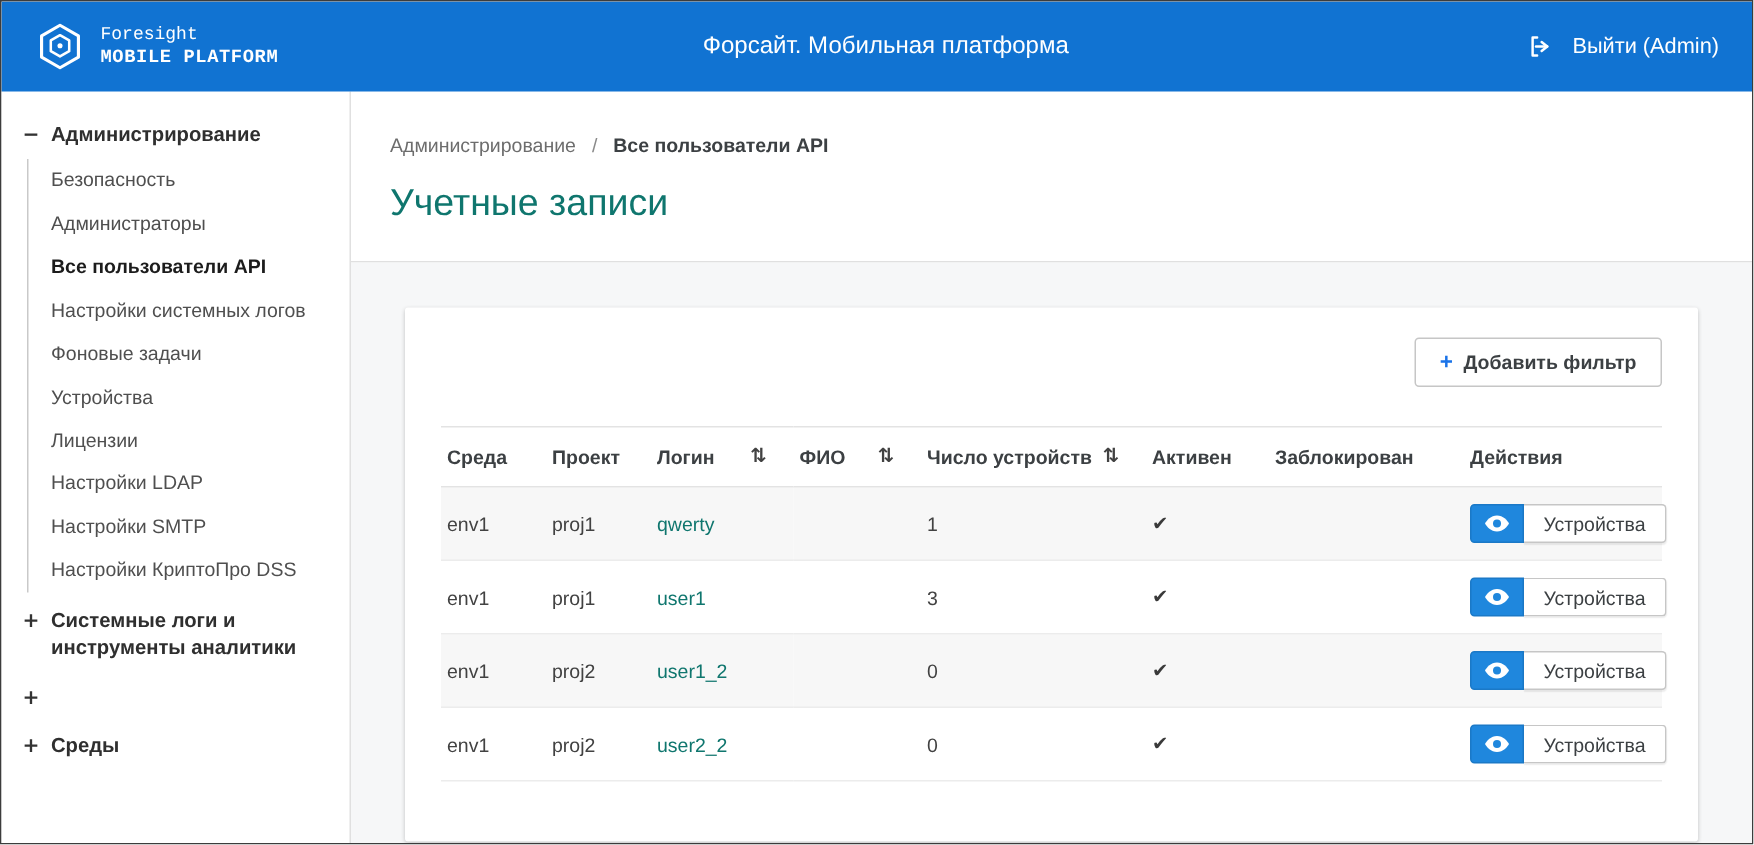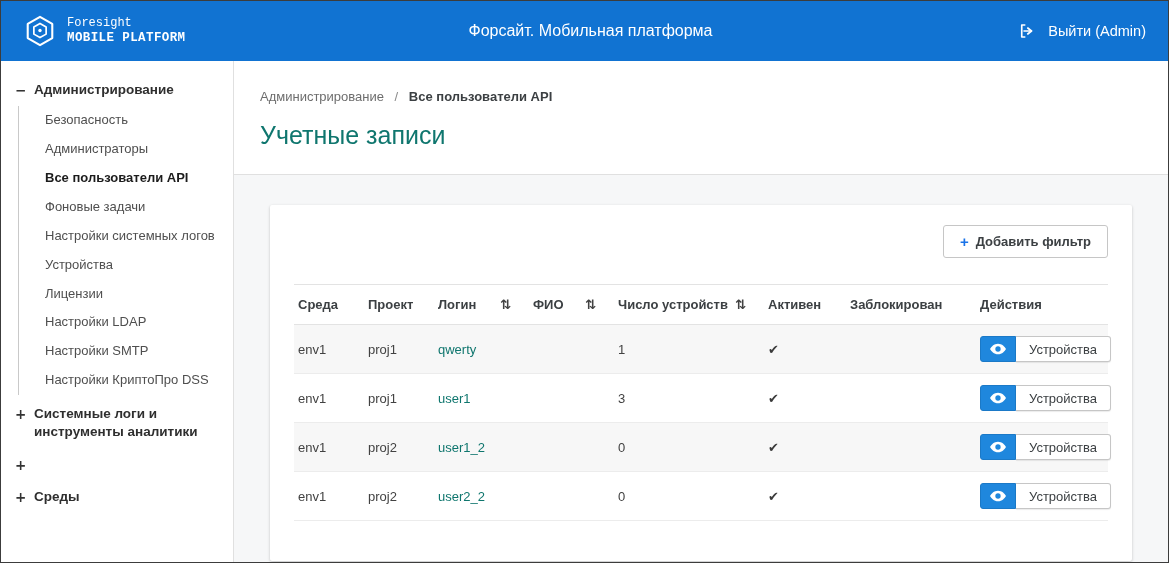--- a/index.html
+++ b/index.html
@@ -16,21 +16,21 @@
   .logout { margin-left:auto; display:flex; align-items:center; gap:12px; font-size:14.5px; cursor:pointer; z-index:2; }
 
   
   .body-row { flex:1; display:flex; min-height:0; background:#fff; }
 
   
   .sidebar { width:233px; flex:0 0 233px; border-right:1px solid #e0e0e0; background:#fff; padding:14px 8px 0 12px; overflow:hidden; }
   .nav-section { margin-bottom:2px; }
   .nav-head { display:flex; align-items:flex-start; gap:7px; padding:6px 2px; cursor:pointer; font-size:13.5px; font-weight:700; color:#2f2f2f; line-height:1.35; }
   .nav-glyph { width:12px; flex:0 0 12px; font-weight:700; color:#333; font-family:"DejaVu Sans", sans-serif; }
-  .nav-children { margin-left:5px; border-left:1px solid #c9c9c9; padding-left:24px; margin-top:1px; margin-bottom:4px; }
+  .nav-children { margin-left:5px; border-left:1px solid #c9c9c9; padding-left:13px; margin-top:1px; margin-bottom:4px; }
   .nav-child { padding:6px 2px; font-size:13px; color:#4f4f4f; cursor:pointer; line-height:1.3; }
   .nav-child.active { font-weight:700; color:#1c1c1c; }
 
   
   main { flex:1; display:flex; flex-direction:column; min-width:0; background:#fff;justify-content:space-between; }
   .breadcrumb { padding:28px 26px 0; font-size:13px; color:#6d6d6d; }
   .bc-sep { margin:0 7px; color:#8a8a8a; }
   .bc-current { font-weight:700; color:#3c4043; }
   .page-title { padding:17px 26px 24px; font-size:25px; font-weight:400; color:#0f766e; }
   .divider { border-top:1px solid #e0e0e0; }
@@ -94,22 +94,22 @@
     <nav class="sidebar">
         <div class="nav-section">
           <div class="nav-head">
             <span class="nav-glyph">−</span>
             <span class="nav-head-label">Администрирование</span>
           </div>
           <div class="nav-children">
             <div class="nav-child">Безопасность</div>
             <div class="nav-child">Администраторы</div>
             <div class="nav-child active">Все пользователи API</div>
+            <div class="nav-child">Настройки системных логов</div>
             <div class="nav-child">Фоновые задачи</div>
-            <div class="nav-child">Настройки системных логов</div>
             <div class="nav-child">Устройства</div>
             <div class="nav-child">Лицензии</div>
             <div class="nav-child">Настройки LDAP</div>
             <div class="nav-child">Настройки SMTP</div>
             <div class="nav-child">Настройки КриптоПро DSS</div>
           </div>
         </div>
         <div class="nav-section">
           <div class="nav-head">
             <span class="nav-glyph">+</span>

